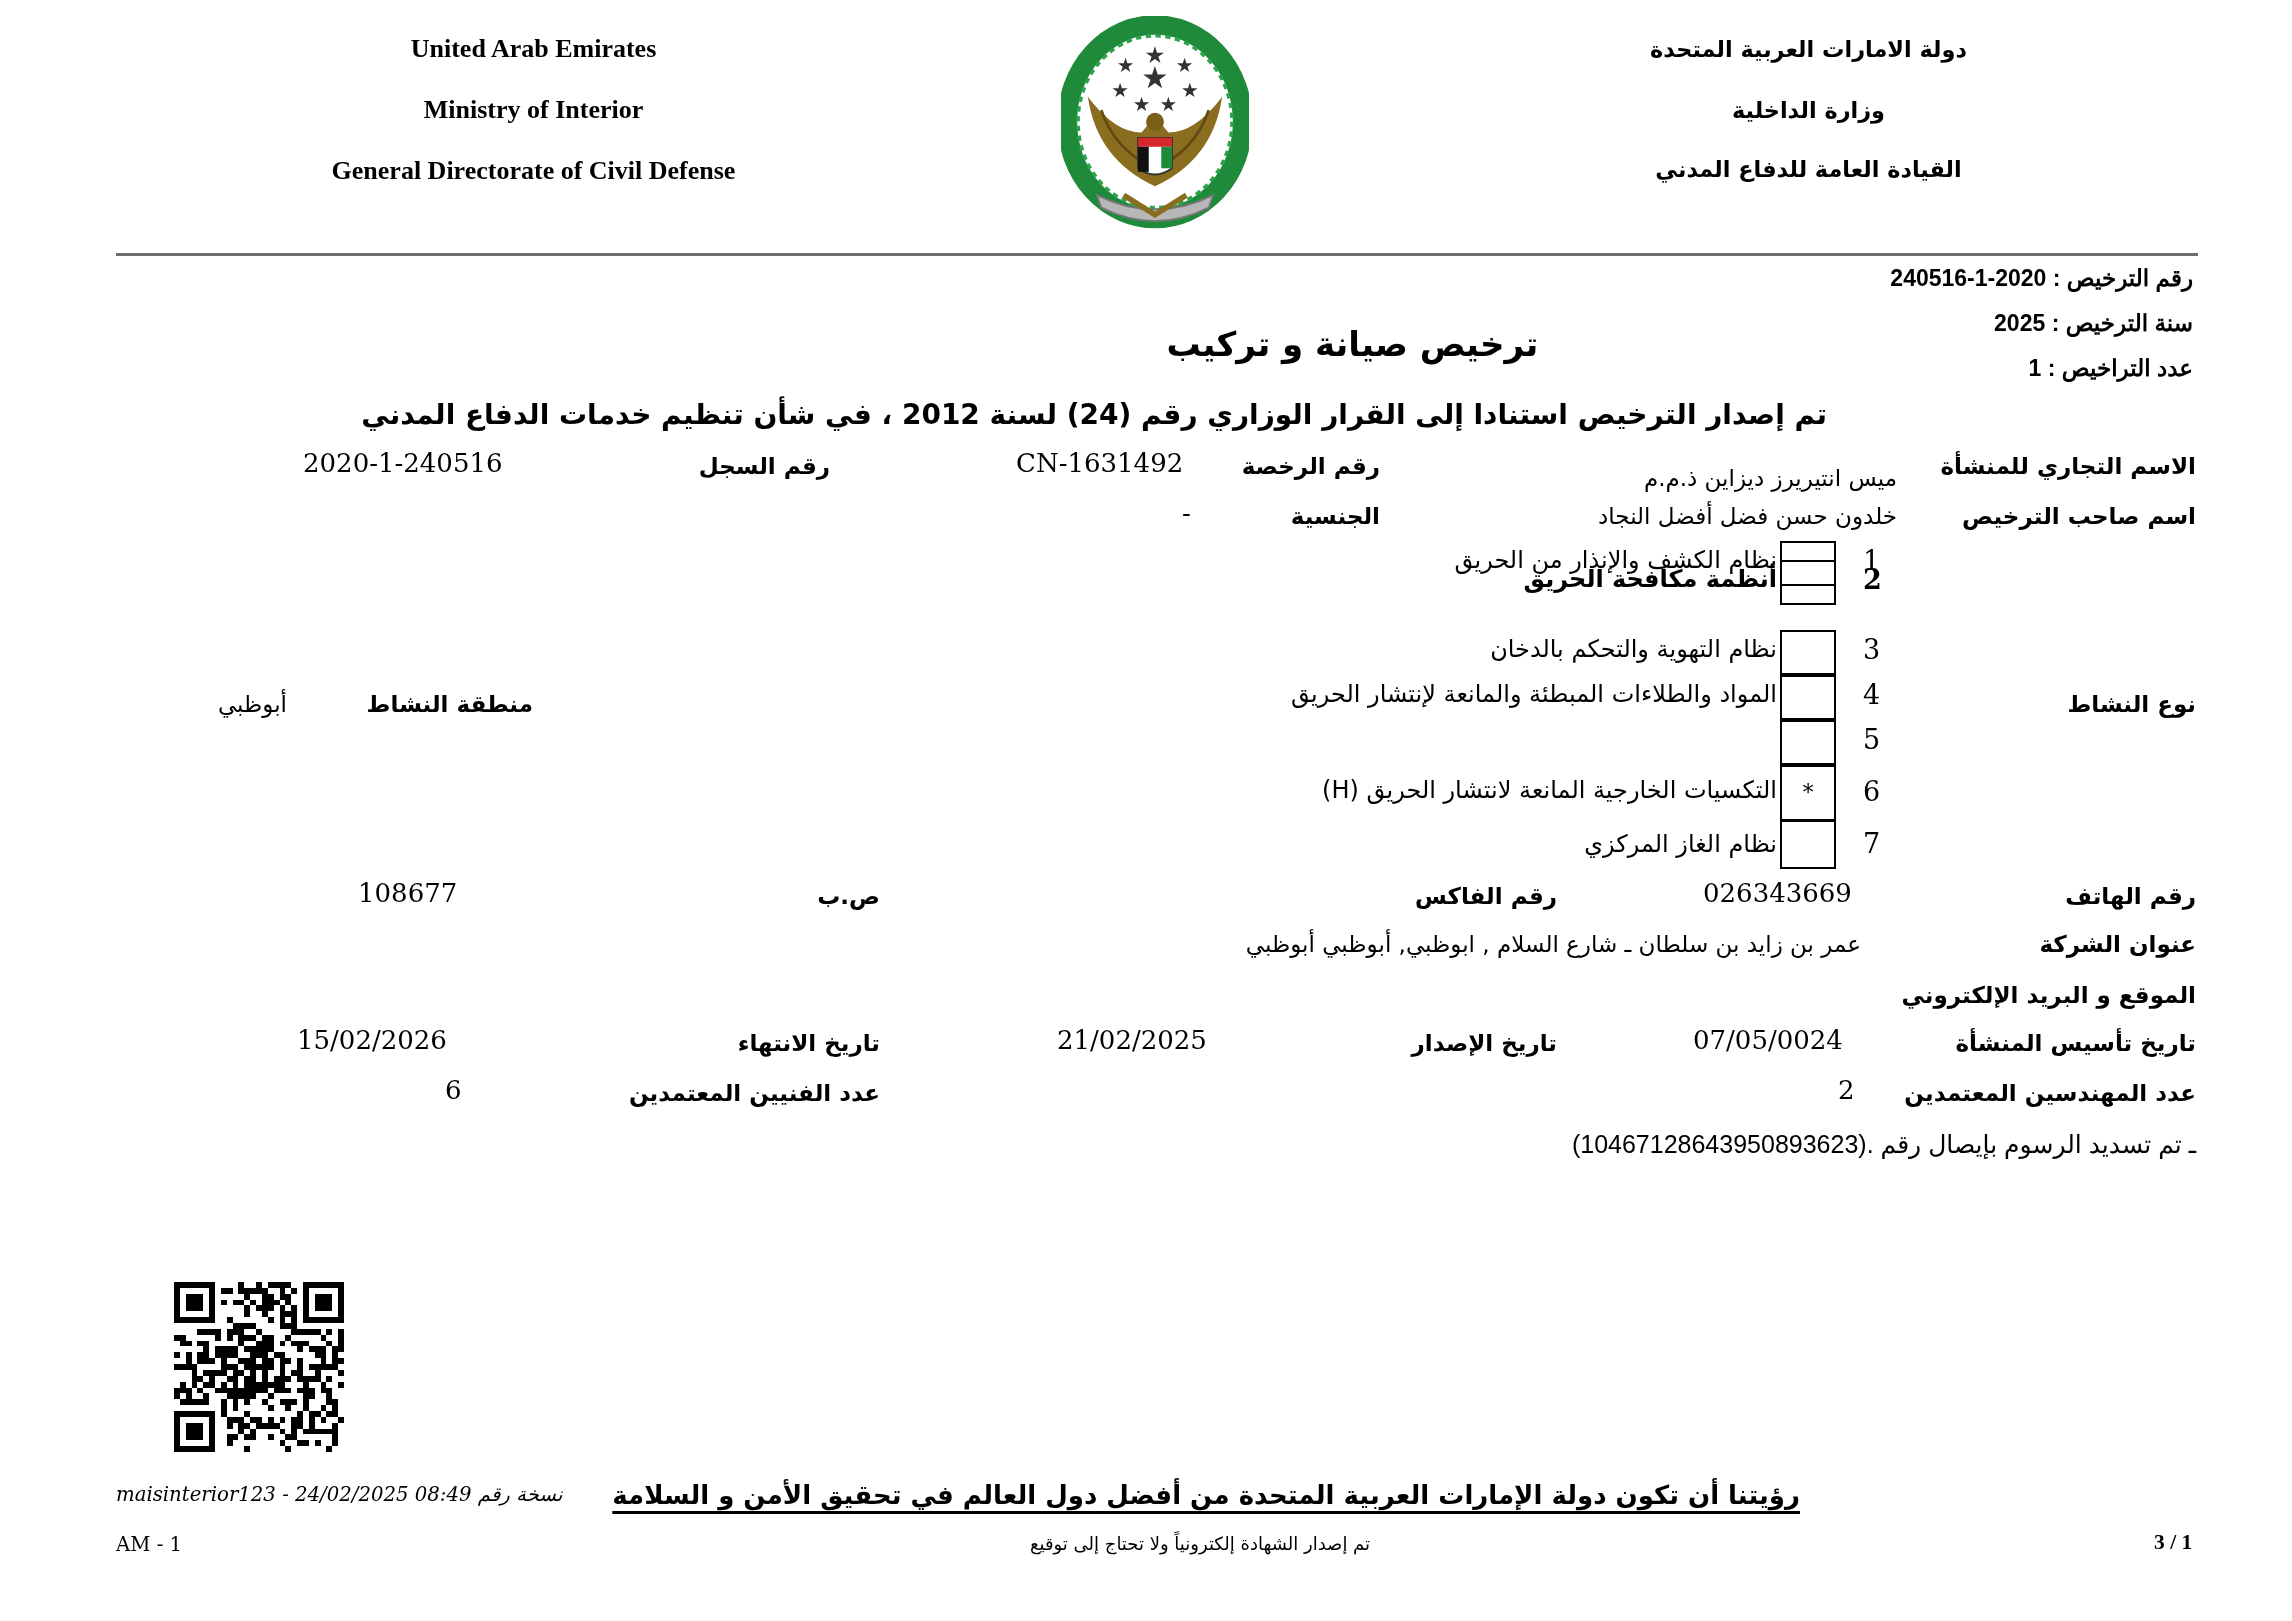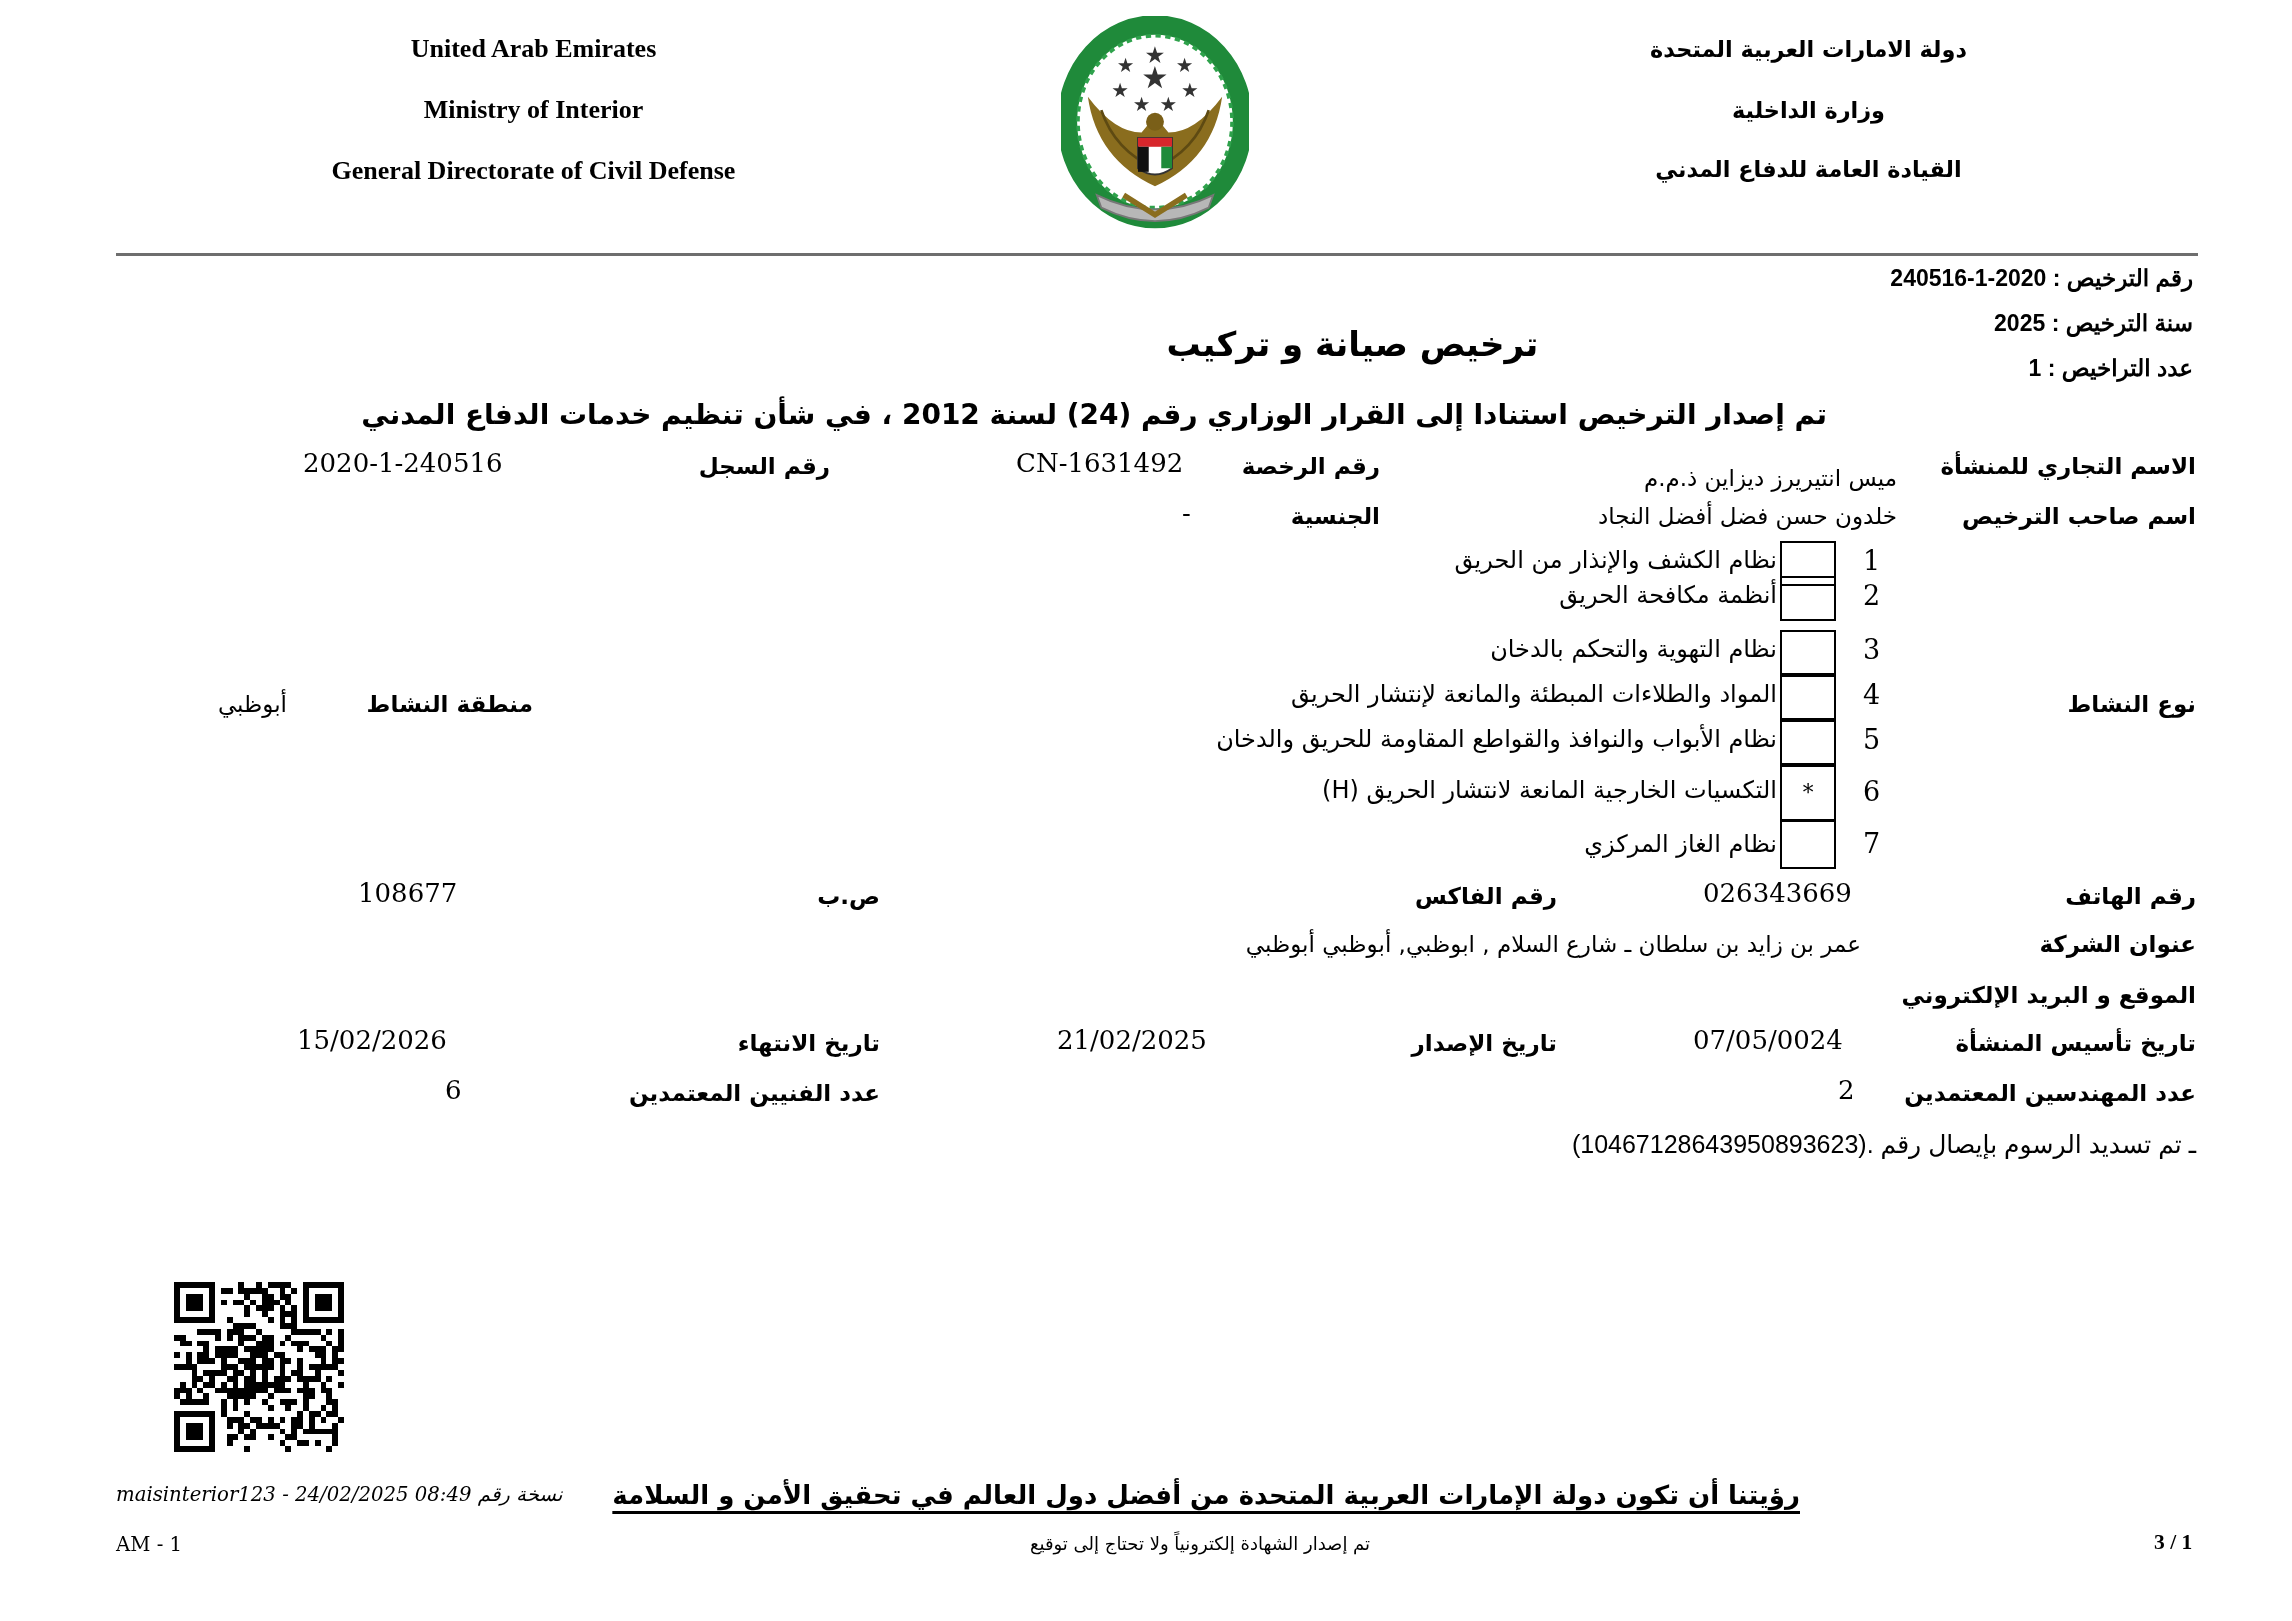--- a/index.html
+++ b/index.html
@@ -93,37 +93,36 @@
 
 <div class="abs lbl" style="right:97px; top:691px;">نوع النشاط</div>
 <div class="abs lbl" style="right:1760px; top:691px;">منطقة النشاط</div>
 <div class="abs val" style="right:2006px; top:691px;">أبوظبي</div>
 
 <div class="act-row" style="top:541px;">
   <div class="act-text">نظام الكشف والإنذار من الحريق</div>
   <div class="act-box"></div>
   <div class="act-num">1</div>
 </div>
-<div class="act-row" style="top:576px;">
+<div class="act-row" style="top:560px;font-weight:bold;">
   <div class="act-text">أنظمة مكافحة الحريق</div>
   <div class="act-box"></div>
   <div class="act-num">2</div>
 </div>
 <div class="act-row" style="top:630px;">
   <div class="act-text">نظام التهوية والتحكم بالدخان</div>
   <div class="act-box"></div>
   <div class="act-num">3</div>
 </div>
 <div class="act-row" style="top:675px;">
   <div class="act-text">المواد والطلاءات المبطئة والمانعة لإنتشار الحريق</div>
   <div class="act-box"></div>
   <div class="act-num">4</div>
 </div>
 <div class="act-row" style="top:720px;">
-  <div class="act-text">نظام الأبواب والنوافذ والقواطع المقاومة للحريق والدخان</div>
   <div class="act-box"></div>
   <div class="act-num">5</div>
 </div>
 <div class="act-row" style="top:765px; height:57px;">
   <div class="act-text" style="top:10.7px;">التكسيات الخارجية المانعة لانتشار الحريق  (H)</div>
   <div class="act-box" style="height:57px; line-height:52px;">*</div>
   <div class="act-num" style="top:10.7px;">6</div>
 </div>
 <div class="act-row" style="top:819px; height:50px;">
   <div class="act-text" style="top:10.7px;">نظام الغاز المركزي</div>

